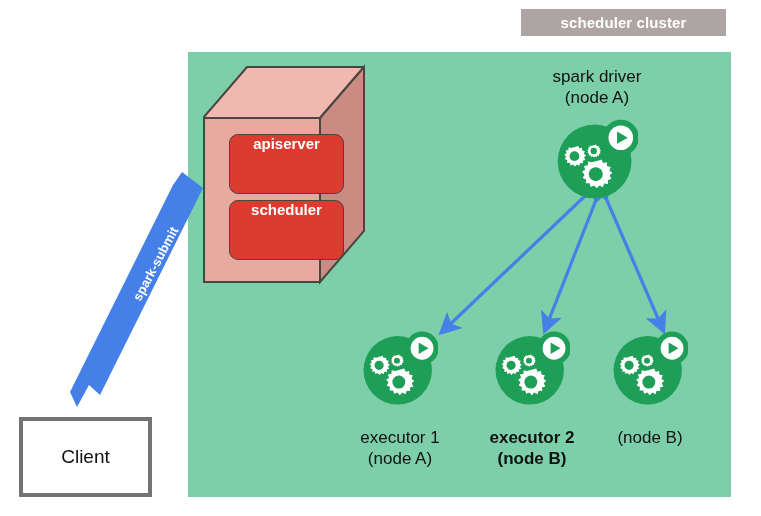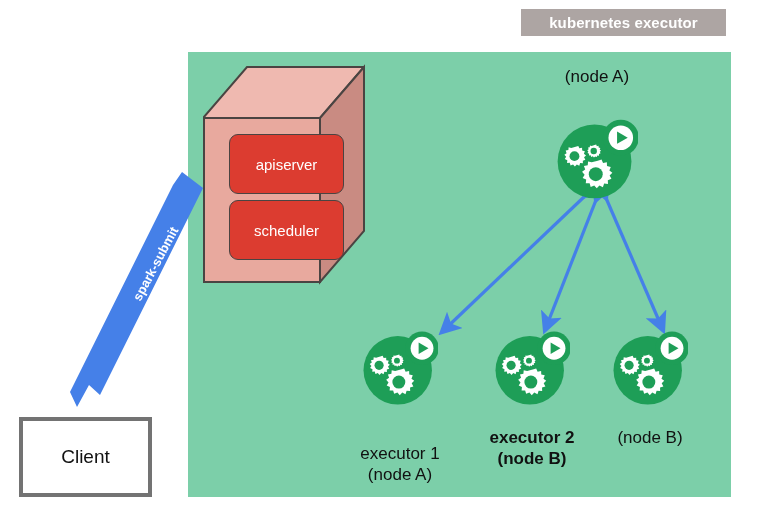--- a/index.html
+++ b/index.html
@@ -93,25 +93,25 @@
     width: 162px;
     height: 225px;
   }
   .cube-btn {
     position: absolute;
     background: #dc3c30;
     border: 1px solid #4a4442;
     border-radius: 9px;
     box-sizing: border-box;
     display: flex;
-    align-items: center;
+    align-items: flex-start;
     justify-content: center;
     color: #ffffff;
     font-size: 15px;
-    font-weight: normal;
+    font-weight: bold;
   }
   #apiserver-btn { left: 26px; top: 74px; width: 115px; height: 60px; }
   #scheduler-btn { left: 26px; top: 140px; width: 115px; height: 60px; }
 
   
   .node {
     position: absolute;
   }
   .node-label {
     position: absolute;
@@ -122,21 +122,21 @@
     white-space: nowrap;
   }
 
   #driver-node  { left: 556px; top: 118px; width: 82px; height: 82px; }
   #driver-label { left: 516px; top: 66px; width: 162px; }
 
   #executor1-node { left: 362px; top: 330px; width: 76px; height: 76px; }
   #executor2-node { left: 494px; top: 330px; width: 76px; height: 76px; }
   #executor3-node { left: 612px; top: 330px; width: 76px; height: 76px; }
 
-  #executor1-label { left: 330px; top: 427px; width: 140px; margin-top: 16px; }
+  #executor1-label { left: 330px; top: 427px; width: 140px; }
   #executor2-label { left: 462px; top: 427px; width: 140px; font-weight: bold; }
   #executor3-label { left: 580px; top: 427px; width: 140px; }
 
   
   #connectors {
     position: absolute;
     left: 0;
     top: 0;
     width: 761px;
     height: 516px;
@@ -144,21 +144,21 @@
   }
 </style>
 </head>
 <body>
 
 <div id="stage">
 
   <div id="cluster-panel"></div>
 
   <div id="k8s-badge">
-    <span>kubernetes executor</span>
+    <span>scheduler cluster</span>
   </div>
 
   <svg id="spark-submit-arrow" viewBox="0 0 165 250">
     <polygon points="127,12 148,28 45,235 34,225 22,247 15,232 118,25" fill="#4580e8"></polygon>
   </svg>
   <div id="spark-submit-label">spark-submit</div>
 
   <div id="client-box">
     <span>Client</span>
   </div>
@@ -187,20 +187,21 @@
       </marker>
     </defs>
     <g stroke="#4580e8" stroke-width="3.2" fill="none" marker-start="url(#ah)" marker-end="url(#ah)">
       <line x1="585" y1="196" x2="442" y2="332"></line>
       <line x1="596" y1="200" x2="545" y2="330"></line>
       <line x1="606" y1="198" x2="663" y2="330"></line>
     </g>
   </svg>
 
   <div id="driver-label" class="node-label">
+    <div>spark driver</div>
     <div>(node A)</div>
   </div>
   <svg id="driver-node" class="node" viewBox="0 0 100 100">
     <circle cx="47" cy="53" r="45" fill="#1e9e57"></circle>
     <circle cx="79" cy="24" r="22" fill="#1e9e57"></circle>
 
     <g fill="#ffffff">
       <path d="M51,52 l4.5,-1.4 1.9,4.2 4.6,-0.9 0.2,4.6 4.6,1.2 -1.7,4.3 3.6,2.9 -3.3,3.2 2.2,4.1 -4.4,1.6 0.2,4.6 -4.7,-0.4 -1.5,4.4 -4.2,-2 -3.3,3.3 -3.1,-3.5 -4.3,1.8 -1.3,-4.5 -4.7,0.1 0.5,-4.6 -4.3,-1.9 2.4,-4 -3.1,-3.5 3.8,-2.7 -1.5,-4.4 4.6,-1 0.4,-4.6 4.5,1.1 z"></path>
       <circle cx="48.5" cy="68.5" r="8.5" fill="#1e9e57"></circle>
       <path d="M24,35 l3.2,-1 1.3,3 3.3,-0.6 0.1,3.3 3.3,0.8 -1.2,3.1 2.6,2.1 -2.4,2.3 1.6,2.9 -3.1,1.1 0.1,3.3 -3.4,-0.3 -1,3.1 -3,-1.4 -2.4,2.4 -2.2,-2.5 -3.1,1.3 -0.9,-3.2 -3.3,0.1 0.3,-3.3 -3.1,-1.4 1.7,-2.8 -2.2,-2.5 2.7,-1.9 -1.1,-3.2 3.3,-0.7 0.3,-3.3 3.2,0.8 z"></path>

